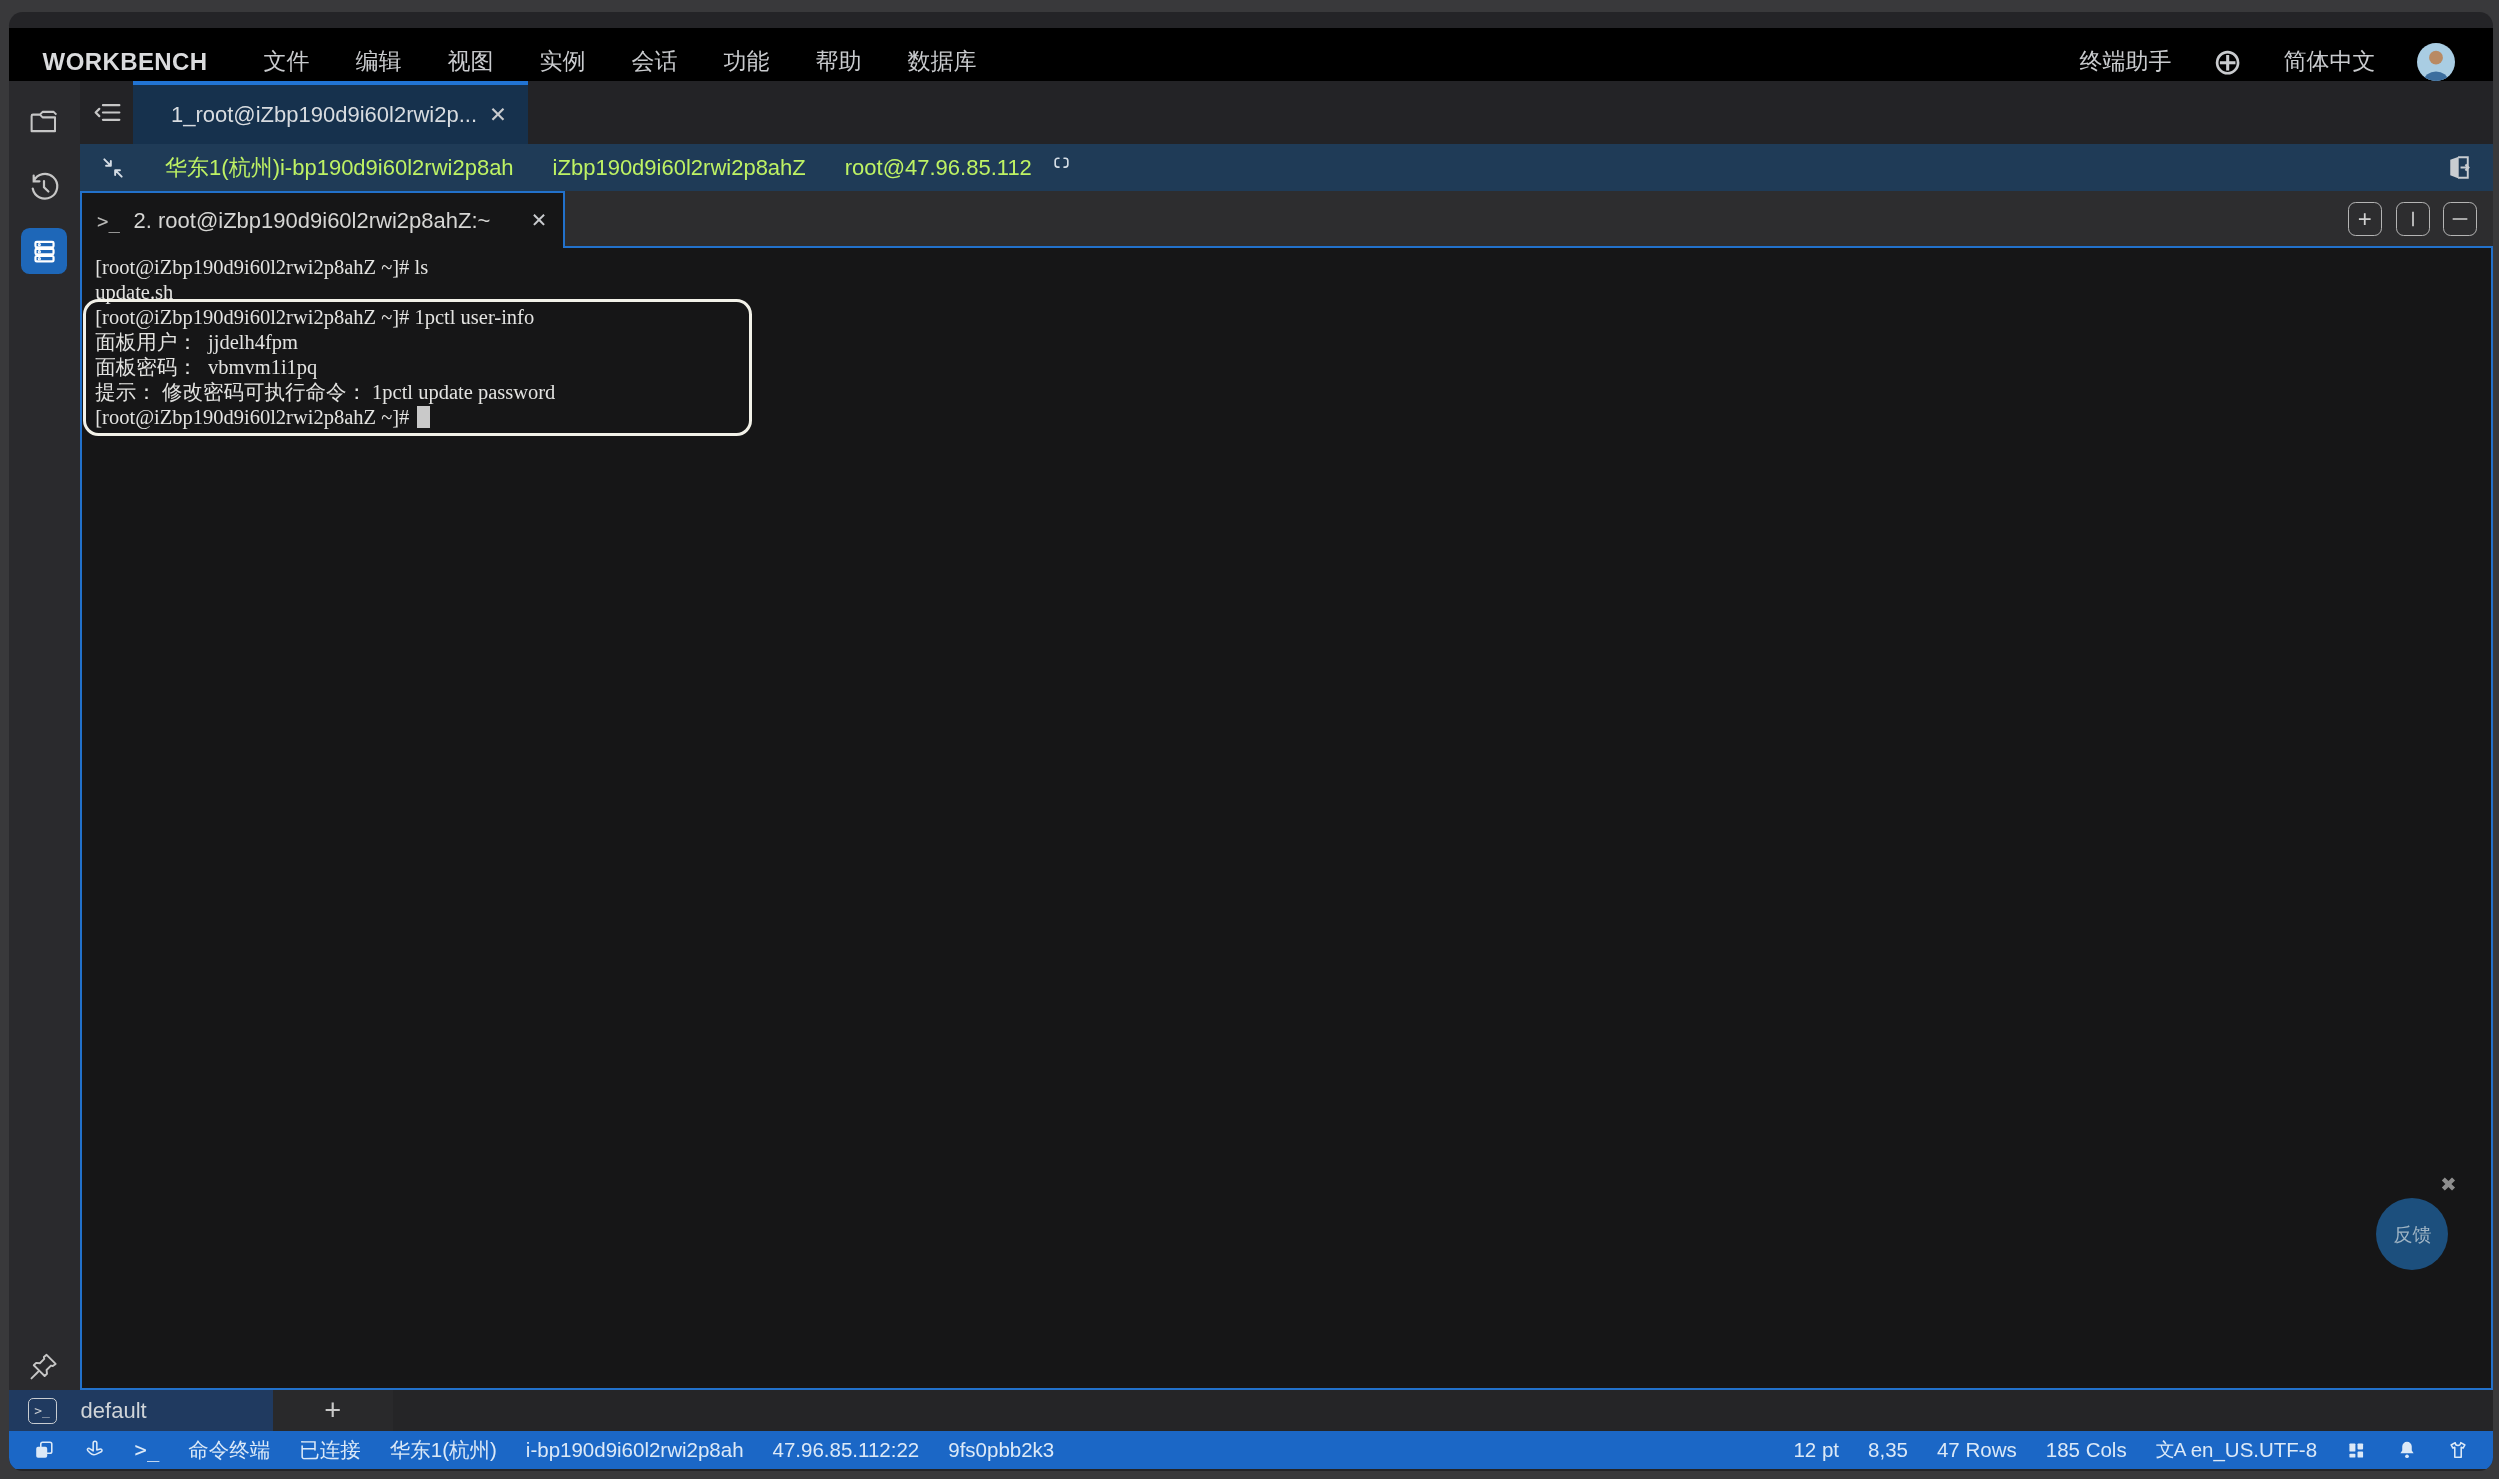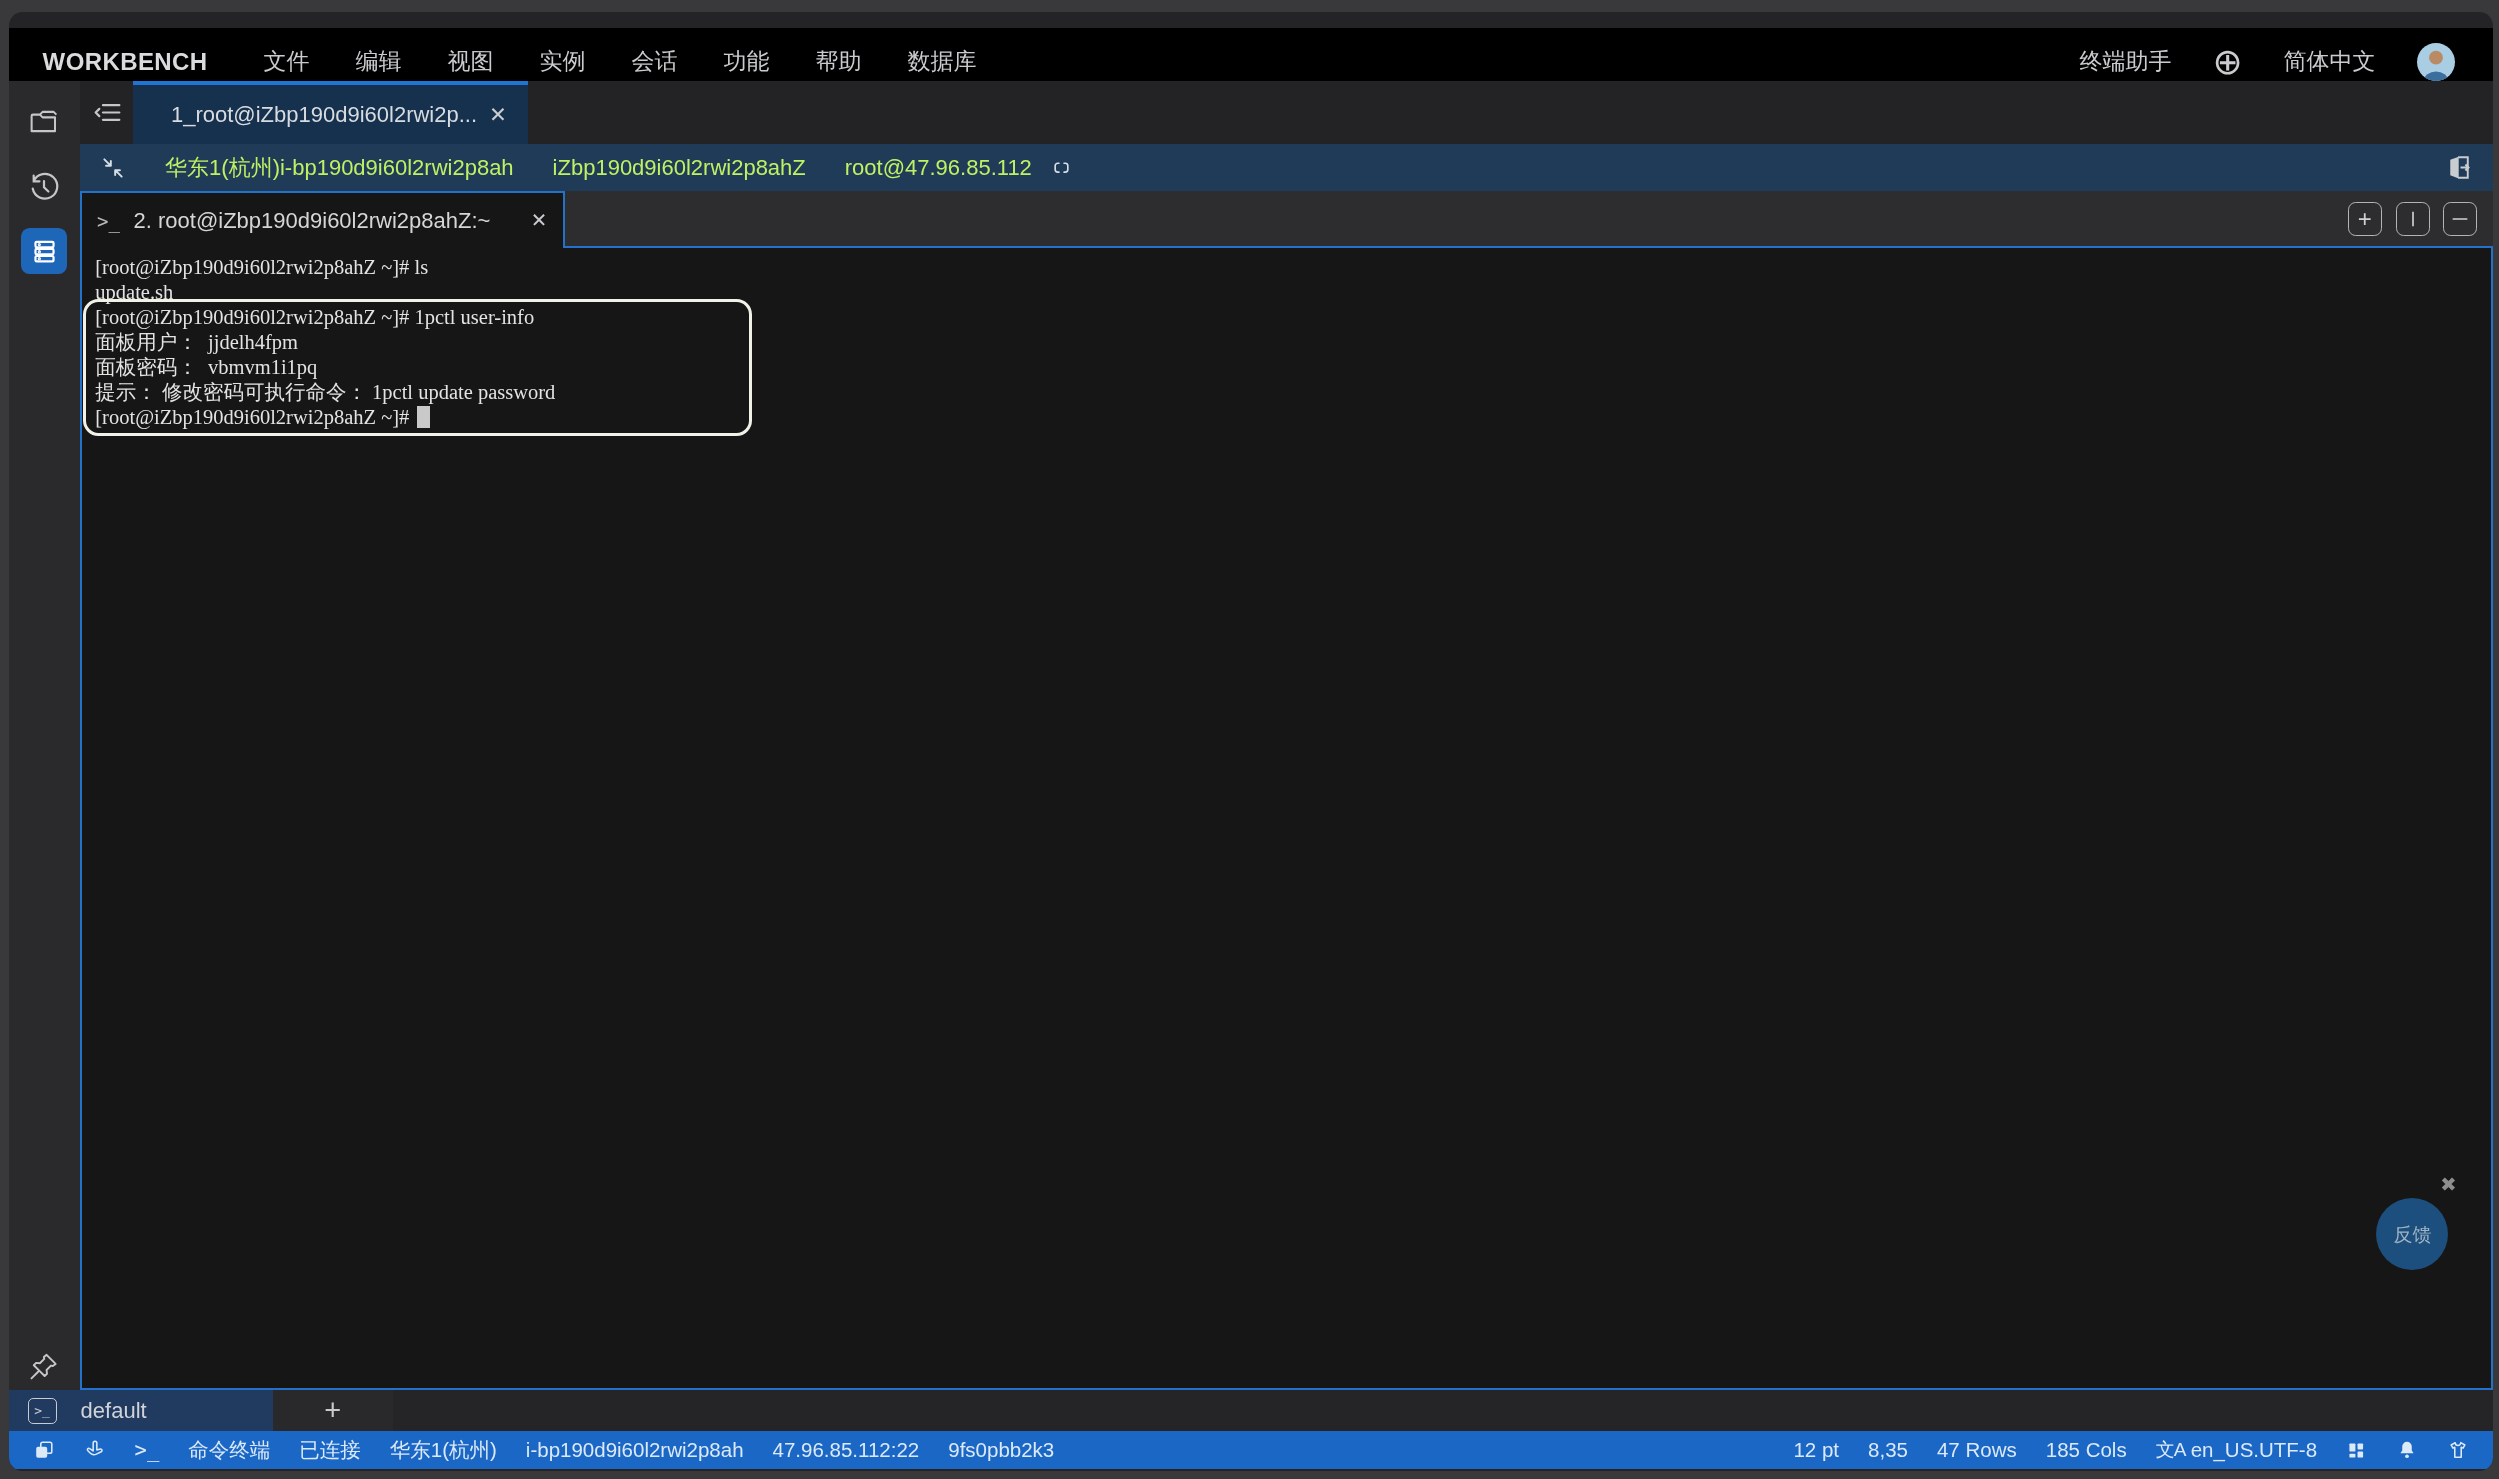--- a/index.html
+++ b/index.html
@@ -29,21 +29,21 @@
   .content { position:absolute; left:71px; top:69px; right:0; height:1309px; background:#232326; }
 
   .tabbar { position:absolute; top:0; left:0; right:0; height:63px; background:#232326; display:flex; align-items:stretch; }
   .collapse-btn { width:50px; margin-left:3.4px; display:flex; align-items:center; justify-content:center; }
   .main-tab { width:395px; background:#16314d; border-top:4.3px solid #2174d4; display:flex;
               align-items:center; gap:12px; padding:0 26px; color:#d8dce0; font-size:22px; }
   .tab-close { margin-left:auto; font-size:21.4px; color:#c9cbce; }
 
   .connbar { position:absolute; top:63px; left:0; right:0; height:47px; background:#1f3b57;
              display:flex; align-items:center; gap:39px; padding:0 20.5px; color:#bef264; font-size:22px; }
-  .conn-host { display:flex; align-items:center; gap:20px; }
+  .conn-host { display:flex; gap:20px; }
   .conn-exit { margin-left:auto; display:flex; align-items:center; }
 
   .termpanel { position:absolute; top:110px; left:0; right:0; bottom:0; }
   .term-tabrow { position:absolute; top:0; left:0; right:0; height:55px; display:flex; }
   .term-tab { width:485px; height:57px; background:#161617; border:2.6px solid #2271cb; border-bottom:none;
               display:flex; align-items:center; gap:13.7px; padding:0 15.4px; color:#d6d6d4; font-size:22px;
               position:relative; z-index:2; }
   .term-glyph { font-family:"DejaVu Sans Mono",monospace; font-size:19px; color:#b9b9b7; }
   .term-tab .tab-close { font-size:19.7px; }
   .term-tabrow-rest { flex:1; background:#2d2d2f; display:flex; align-items:center;

